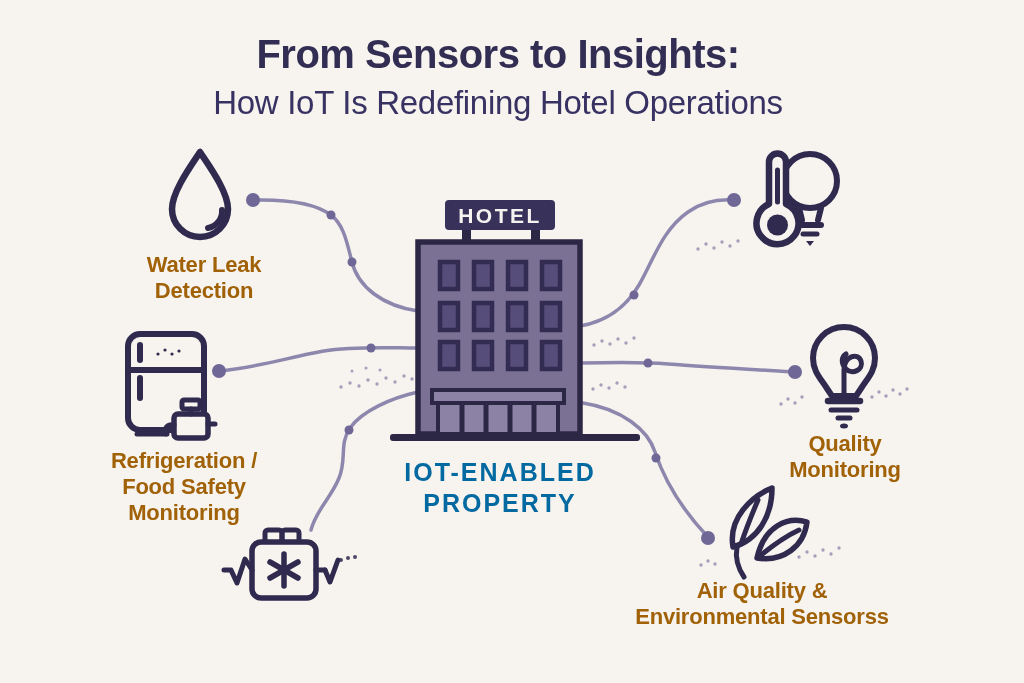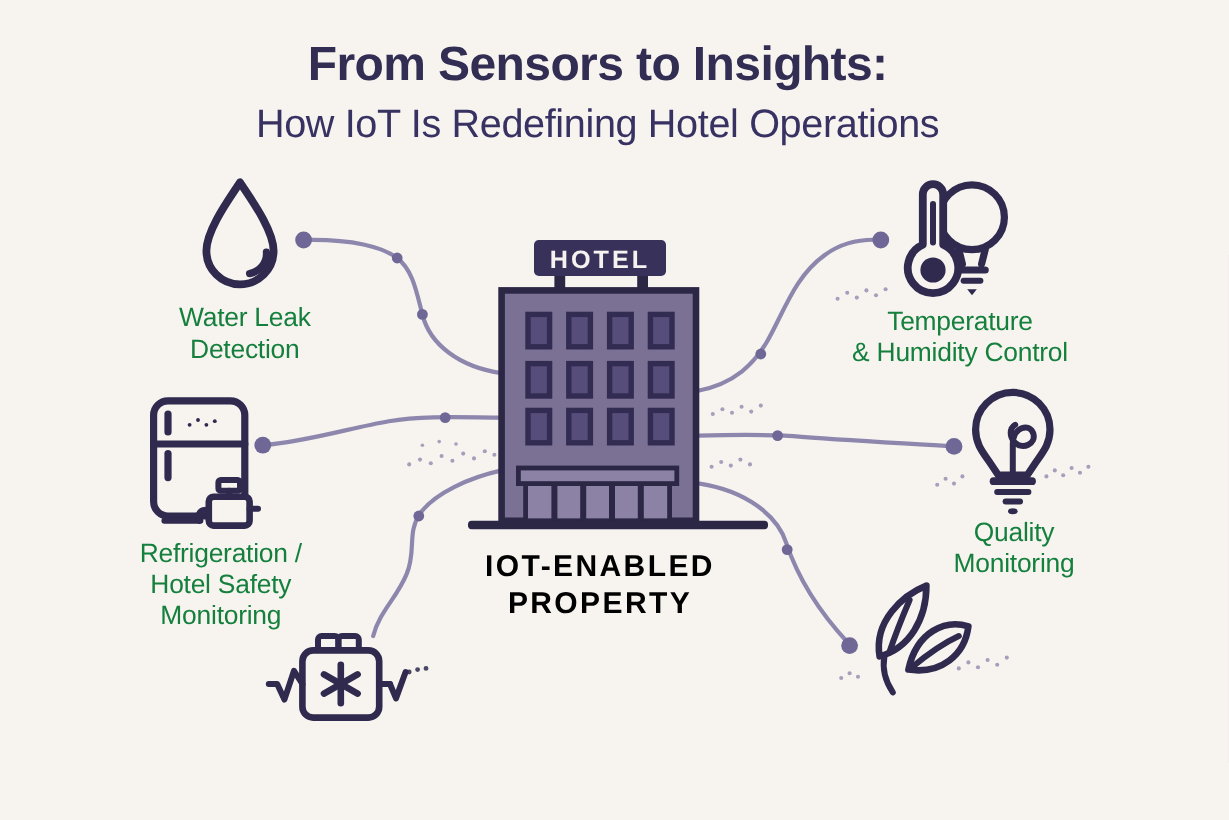--- a/index.html
+++ b/index.html
@@ -13,28 +13,28 @@
   svg{display:block;overflow:visible;}
 
   
   .title{position:absolute;top:32px;left:0;width:1024px;text-align:center;transform:translateX(-14px);}
   .title .t1{font-size:40px;font-weight:700;letter-spacing:-0.5px;color:#322d52;line-height:1.1;}
   .title .t2{font-size:33px;font-weight:500;letter-spacing:-0.3px;color:#373262;line-height:1.1;margin-top:9px;}
 
   
   .label{
     position:absolute;text-align:center;white-space:pre-line;
-    font-size:22px;font-weight:400;line-height:1.18;color:#15803d;letter-spacing:-0.2px;
+    font-size:22px;font-weight:700;line-height:1.18;color:#a16207;letter-spacing:-0.2px;
   }
 
   
   .caption{
     position:absolute;left:358px;top:455px;width:284px;text-align:center;
     white-space:pre-line;font-size:25px;font-weight:800;letter-spacing:2px;
-    line-height:1.08;color:#000000;padding-top:2px;
+    line-height:1.08;color:#0369a1;padding-top:2px;
   }
   .caption{line-height:1.25;}
 </style>
 </head>
 <body>
 
 <div class="canvas">
 
   <svg class="abs" style="left:0;top:0;" width="1024" height="683" viewBox="0 0 1024 683">
     <g stroke="#8e87ad" stroke-width="3.5" fill="none" stroke-linecap="round">
@@ -174,21 +174,21 @@
       <line x1="86" y1="94" x2="93" y2="94" stroke-width="5"></line>
     </g>
     <g fill="#2f2a4e">
       <circle cx="36" cy="24" r="1.6"></circle>
         <circle cx="43" cy="20" r="1.6"></circle>
       <circle cx="50" cy="24" r="1.6"></circle>
         <circle cx="57" cy="21" r="1.6"></circle>
     </g>
   </svg>
   <div class="label" style="left:59px;top:448px;width:250px;">Refrigeration /
-Hotel Safety
+Food Safety
 Monitoring</div>
 
   <svg class="abs" style="left:218px;top:524px;" width="140" height="78" viewBox="0 0 140 78">
     <g stroke="#2f2a4e" fill="none" stroke-linecap="round" stroke-linejoin="round">
       <rect x="47" y="6" width="17" height="14" rx="3" stroke-width="5"></rect>
       <rect x="64" y="6" width="17" height="14" rx="3" stroke-width="5"></rect>
       <rect x="34" y="18" width="64" height="56" rx="9" stroke-width="5.5" fill="#f7f3ef"></rect>
       <line x1="66" y1="30" x2="66" y2="62" stroke-width="5.5"></line>
       <line x1="52" y1="38" x2="80" y2="54" stroke-width="5.5"></line>
       <line x1="80" y1="38" x2="52" y2="54" stroke-width="5.5"></line>
@@ -208,22 +208,20 @@
       <circle cx="58" cy="31" r="27" stroke-width="6"></circle>
       <path stroke-width="6" d="M47 58 L50 70 M69 58 L66 70"></path>
       <path stroke-width="6" d="M47 75 H69"></path>
       <path stroke-width="5" d="M51 84 H65"></path>
       <path d="M54 91 L58 96 L62 91 Z" fill="#2f2a4e" stroke="none"></path>
       <path stroke-width="6.5" fill="#f7f3ef" d="M17 12 a8.5 8.5 0 0 1 17 0 V54 a21 21 0 1 1 -17 0 Z"></path>
       <line x1="25.5" y1="20" x2="25.5" y2="52" stroke-width="5"></line>
     </g>
     <circle cx="25.5" cy="75" r="10.5" fill="#2f2a4e"></circle>
   </svg>
-  <div class="label" style="left:665px;top:255px;width:270px;">Temperature
-&amp; Humidity Control</div>
 
   <svg class="abs" style="left:806px;top:322px;" width="76" height="108" viewBox="0 0 76 108">
     <g stroke="#2f2a4e" fill="none" stroke-linecap="round" stroke-linejoin="round">
       <path stroke-width="6" d="M38 5 a31 31 0 0 1 31 31 c0 13 -7 20 -13 29 l-6 9 H26 l-6 -9 c-6 -9 -13 -16 -13 -29 a31 31 0 0 1 31 -31 Z"></path>
       <path stroke-width="5" d="M38 72 V48 C38 34 52 30 55 39 C58 48 46 53 40 47 C35 42 35 35 40 32"></path>
       <path stroke-width="6.5" d="M22 79 H54"></path>
       <path stroke-width="5" d="M25 88 H51"></path>
       <path stroke-width="5" d="M32 96 H44"></path>
     </g>
     <ellipse cx="38" cy="104" rx="4" ry="2.5" fill="#2f2a4e"></ellipse>
@@ -233,14 +231,16 @@
 
   <svg class="abs" style="left:714px;top:484px;" width="104" height="100" viewBox="0 0 104 100">
     <g stroke="#2f2a4e" fill="none" stroke-linecap="round" stroke-linejoin="round" stroke-width="5.5">
       <path d="M58 4 C38 12 14 34 19 63 C44 56 58 32 58 4 Z"></path>
       <path stroke-width="5" d="M44 16 C38 30 32 45 27 60"></path>
       <path d="M93 38 C74 32 50 42 43 74 C70 78 90 62 93 38 Z" fill="#f7f3ef"></path>
       <path stroke-width="5" d="M85 46 C72 52 58 62 46 72"></path>
       <path stroke-width="5" d="M23 63 C21 74 24 84 30 93"></path>
     </g>
   </svg>
+  <div class="label" style="left:612px;top:578px;width:300px;">Air Quality &amp;
+Environmental Sensorss</div>
 
 </div>
 
 </body></html>

